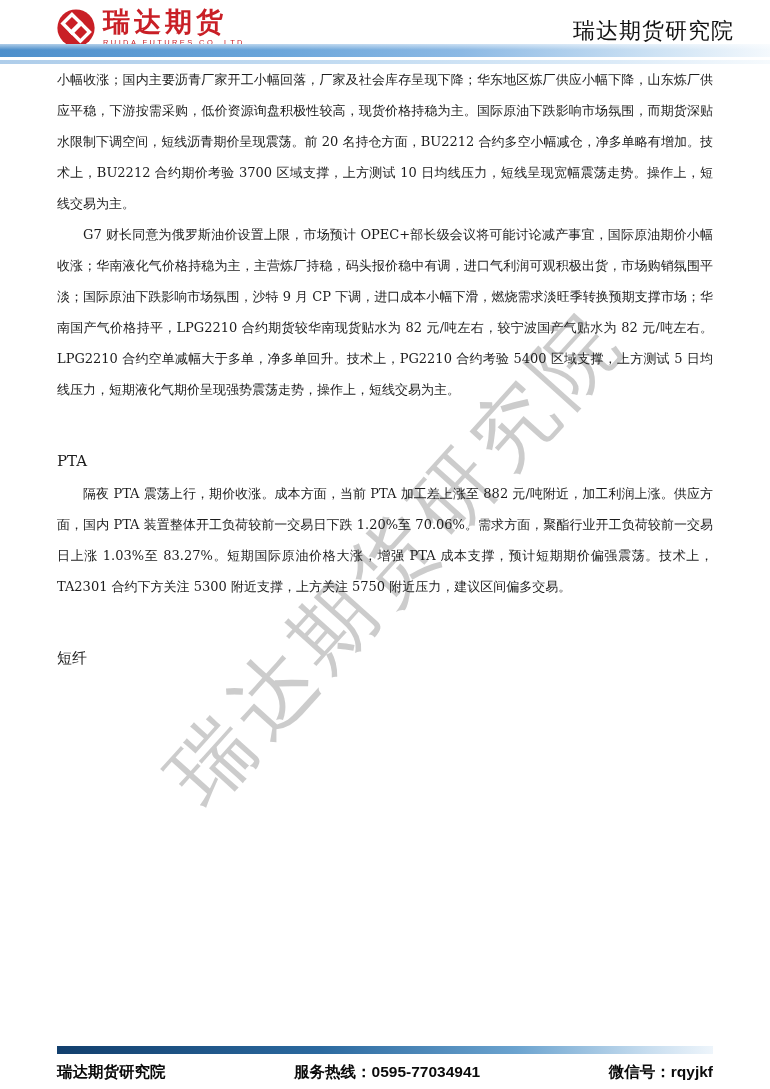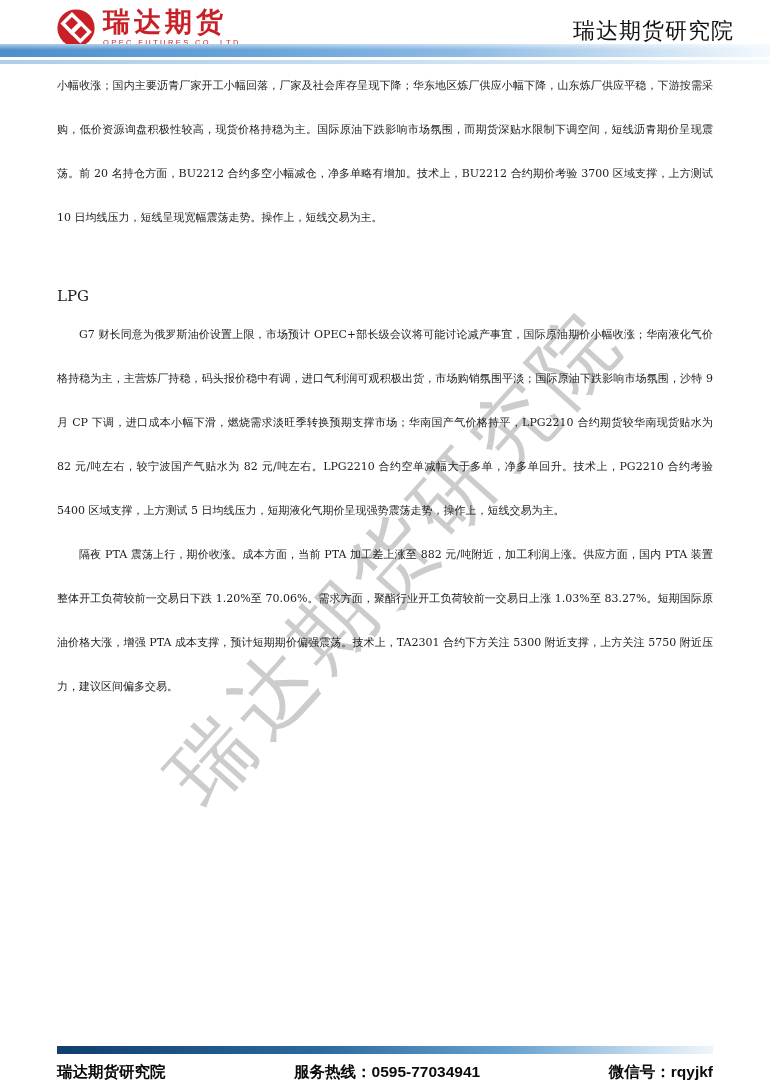--- a/index.html
+++ b/index.html
@@ -48,21 +48,21 @@
     transform:translate(-50%,-50%) rotate(-48deg);
     font-size:82px;letter-spacing:8px;white-space:nowrap;
     color:#8f8f8f;opacity:.45;z-index:0;
     font-family:"DejaVu Serif","Liberation Serif",serif;
   }
   
   .content{
     position:absolute;left:57px;top:64px;width:656px;z-index:1;
   }
   .body-text{
-    margin:0;font-size:11px;line-height:44px;text-align:justify;
+    margin:0;font-size:13px;line-height:31px;text-align:justify;
   }
   .indent{text-indent:2em;}
   .section-heading{
     margin:40px 0 0 0;font-size:15px;line-height:33px;font-weight:normal;
   }
   
   .footer-bar{
     position:absolute;left:57px;top:1046px;width:656px;height:8px;
     background:linear-gradient(90deg,#123f6d 0%,#2b699f 40%,#6ba3cf 70%,#c7ddef 90%,#eef5fb 100%);
   }
@@ -81,38 +81,39 @@
   <div class="logo-row">
     <svg class="logo-mark" viewBox="0 0 44 44" aria-hidden="true">
       <circle cx="22" cy="22" r="19.5" fill="#c91f26"></circle>
       <g transform="rotate(45 22 22)" fill="none" stroke="#ffffff" stroke-width="3.6">
         <rect x="9" y="15" width="13.5" height="13.5"></rect>
         <rect x="21.5" y="15" width="13.5" height="13.5"></rect>
       </g>
     </svg>
     <div class="brand-block">
       <span class="brand-cn">瑞达期货</span>
-      <span class="brand-en">OPEC FUTURES CO.,LTD.</span>
+      <span class="brand-en">RUIDA FUTURES CO.,LTD.</span>
     </div>
   </div>
   <div class="header-title">瑞达期货研究院</div>
   <div class="header-bar"></div>
   <div class="header-line"></div>
 
   <div class="watermark">瑞达期货研究院</div>
 
   <div class="content">
     <p class="body-text">小幅收涨；国内主要沥青厂家开工小幅回落，厂家及社会库存呈现下降；华东地区炼厂供应小幅下降，山东炼厂供应平稳，下游按需采购，低价资源询盘积极性较高，现货价格持稳为主。国际原油下跌影响市场氛围，而期货深贴水限制下调空间，短线沥青期价呈现震荡。前 20 名持仓方面，BU2212 合约多空小幅减仓，净多单略有增加。技术上，BU2212 合约期价考验 3700 区域支撑，上方测试 10 日均线压力，短线呈现宽幅震荡走势。操作上，短线交易为主。</p>
 
-    <h2 class="section-heading">LPG</h2>
     <p class="body-text indent">G7 财长同意为俄罗斯油价设置上限，市场预计 OPEC+部长级会议将可能讨论减产事宜，国际原油期价小幅收涨；华南液化气价格持稳为主，主营炼厂持稳，码头报价稳中有调，进口气利润可观积极出货，市场购销氛围平淡；国际原油下跌影响市场氛围，沙特 9 月 CP 下调，进口成本小幅下滑，燃烧需求淡旺季转换预期支撑市场；华南国产气价格持平，LPG2210 合约期货较华南现货贴水为 82 元/吨左右，较宁波国产气贴水为 82 元/吨左右。LPG2210 合约空单减幅大于多单，净多单回升。技术上，PG2210 合约考验 5400 区域支撑，上方测试 5 日均线压力，短期液化气期价呈现强势震荡走势，操作上，短线交易为主。</p>
 
+    <h2 class="section-heading">PTA</h2>
     <p class="body-text indent">隔夜 PTA 震荡上行，期价收涨。成本方面，当前 PTA 加工差上涨至 882 元/吨附近，加工利润上涨。供应方面，国内 PTA 装置整体开工负荷较前一交易日下跌 1.20%至 70.06%。需求方面，聚酯行业开工负荷较前一交易日上涨 1.03%至 83.27%。短期国际原油价格大涨，增强 PTA 成本支撑，预计短期期价偏强震荡。技术上，TA2301 合约下方关注 5300 附近支撑，上方关注 5750 附近压力，建议区间偏多交易。</p>
 
 
+    <h2 class="section-heading">短纤</h2>
   </div>
 
   <div class="footer-bar"></div>
   <div class="footer-row">
     <span>瑞达期货研究院</span>
     <span>服务热线：0595-77034941</span>
     <span>微信号：rqyjkf</span>
   </div>
 
 </div>

